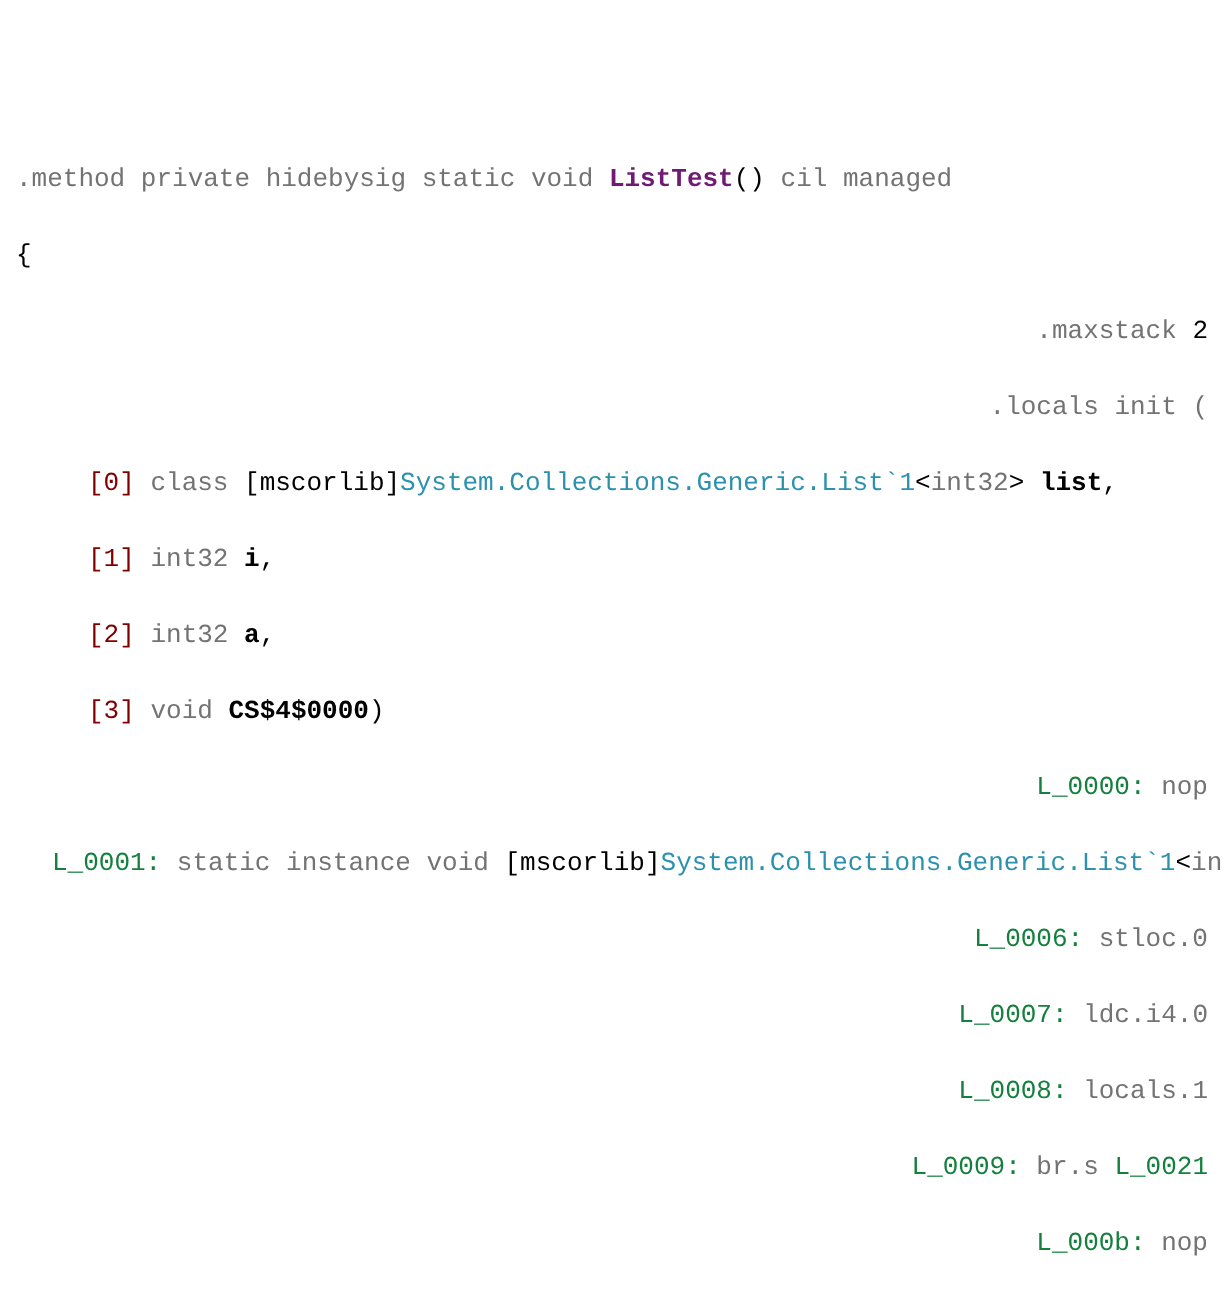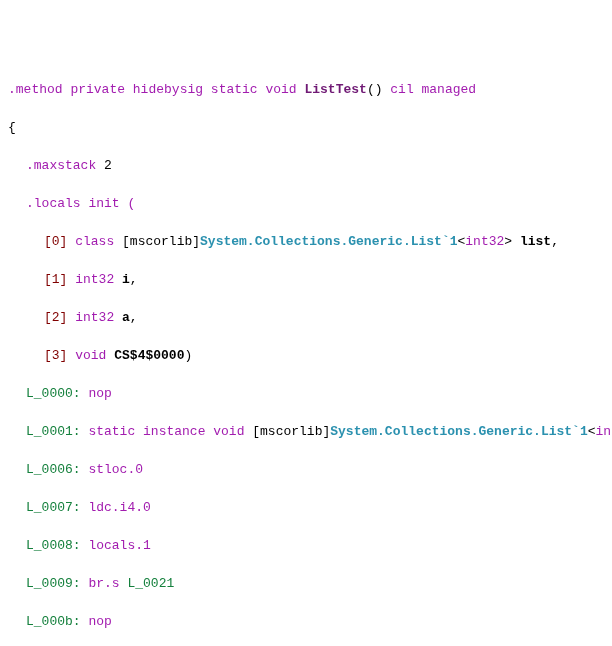--- a/index.html
+++ b/index.html
@@ -5,26 +5,26 @@
   body {
     margin: 0;
     padding: 4px 8px;
     font-family: Consolas, "Courier New", monospace;
     font-size: 13px;
     line-height: 19px;
     color: #000;
     background: #fff;
     white-space: pre;
   }
-  .kw { color: #a21caf; }
-  .type { color: #2b91af; font-weight: bold; }
+  .kw { color: #737373; }
+  .type { color: #2b91af; }
   .label { color: #15803d; }
   .lit { color: #800000; }
   .line { display: block; }
-  .i1 { padding-left: 18px; }
+  .i1 { padding-left: 18px; text-align: right; }
   .i2 { padding-left: 36px; }
   .plain { color:#701a75; }
 </style>
 </head>
 <body>
 
 
 
 <span class="line"><span class="kw">.method private hidebysig static void </span><b class="plain">ListTest</b><span>() </span><span class="kw">cil managed</span></span>
 <span class="line">{</span>

